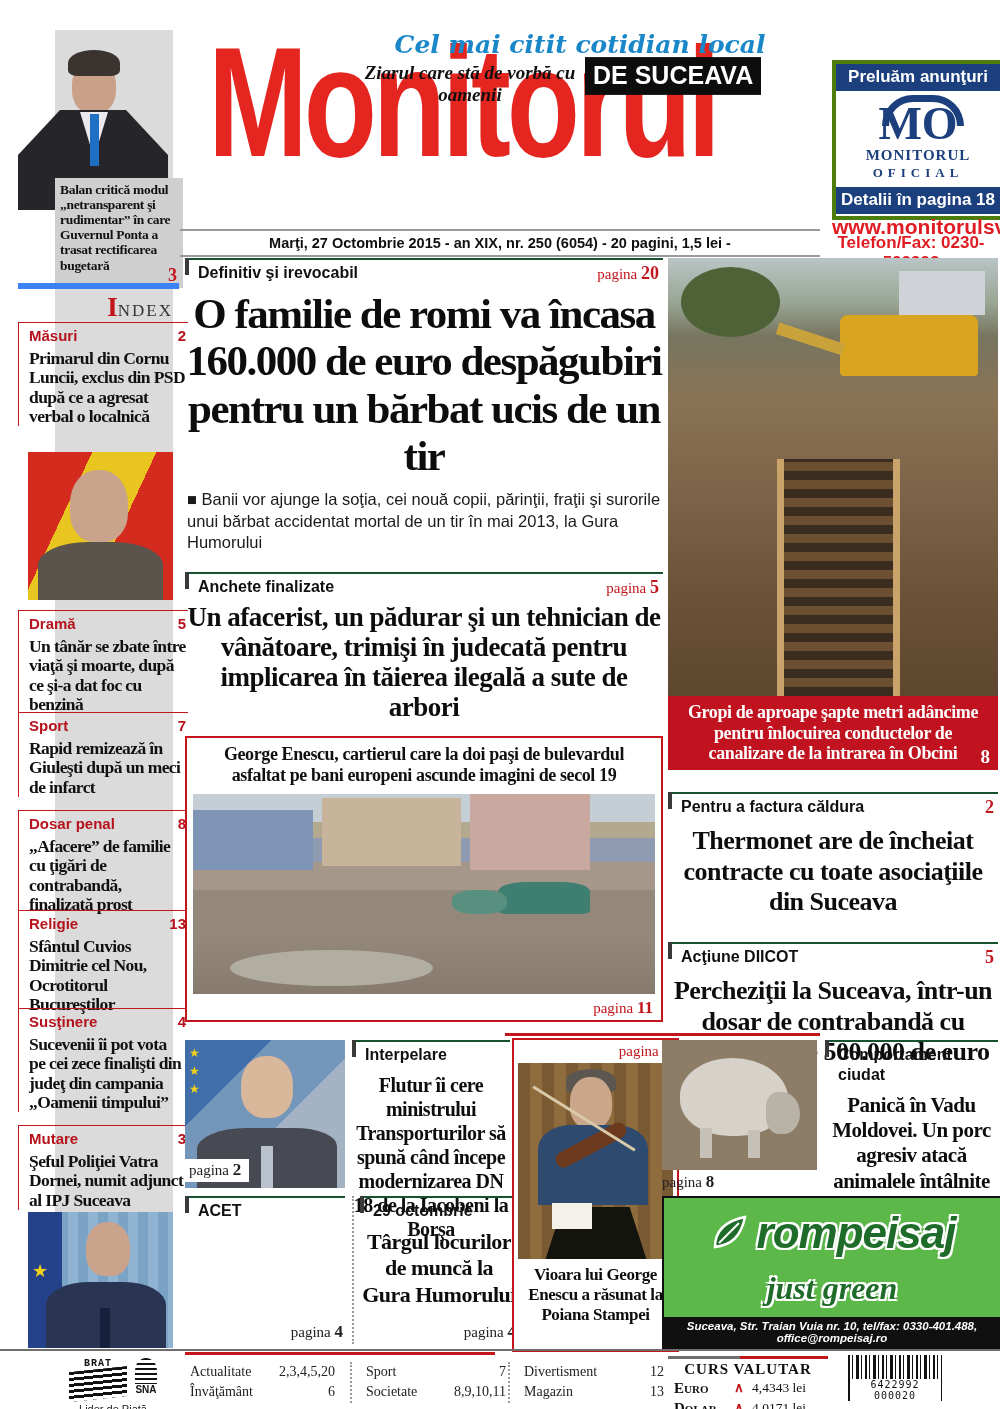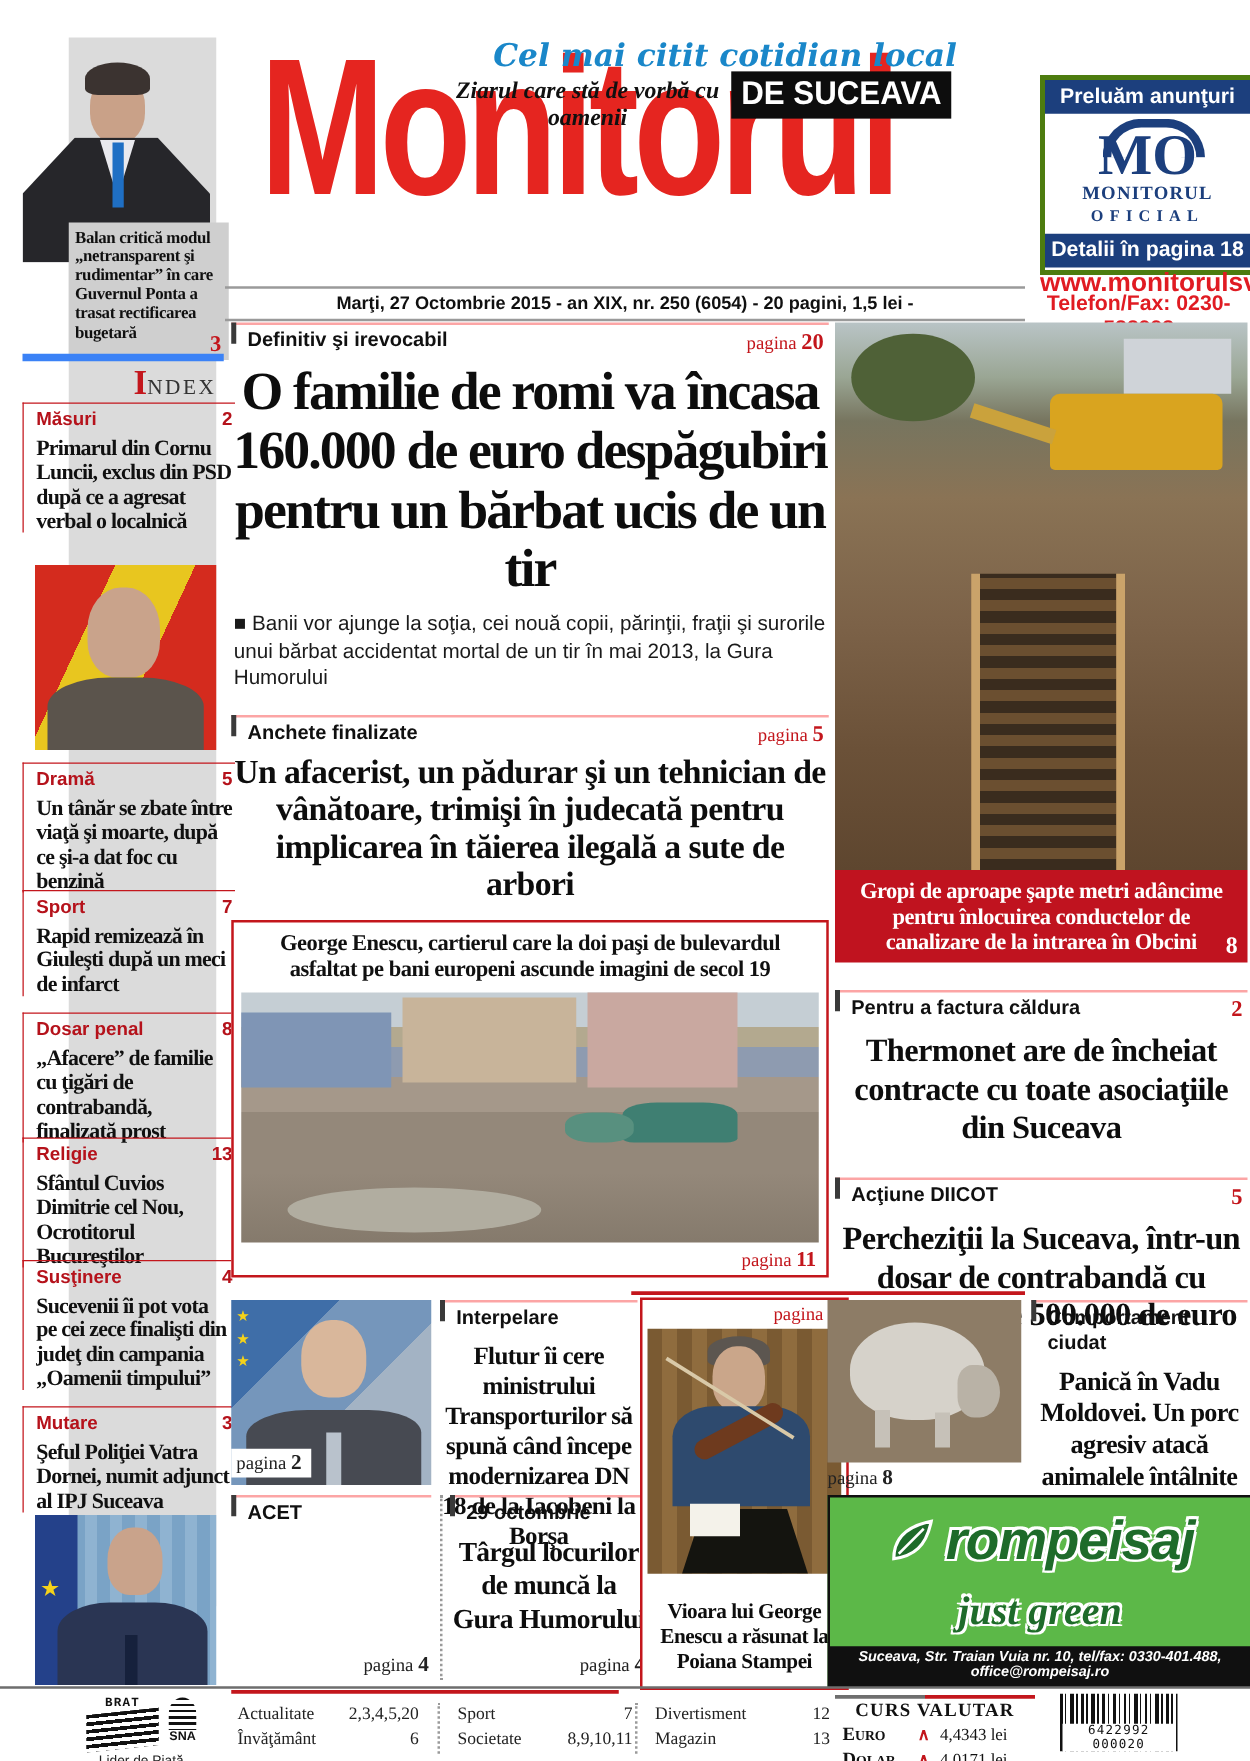--- a/index.html
+++ b/index.html
@@ -1,19 +1,19 @@
 <!DOCTYPE html>
 <html><head>
 <meta charset="utf-8">
 <style>
   html,body{margin:0;padding:0;background:#f2f2f2;}
   .page{position:relative;width:1000px;height:1409px;background:#fff;overflow:hidden;
         font-family:"Liberation Sans",sans-serif;color:#111;}
   
-  .krow{position:relative;border-top:2px solid #fca5a5;display:flex;justify-content:space-between;
+  .krow{position:relative;border-top:2px solid #14532d;display:flex;justify-content:space-between;
         align-items:flex-start;padding:3px 4px 0 13px;}
   .krow::before{content:"";position:absolute;left:0;top:-2px;width:4px;height:17px;background:#3a3a3a;}
   .klabel{font-weight:bold;font-size:16px;line-height:1.25;color:#101010;}
   .kpage{font-family:"Liberation Serif",serif;color:#c3161c;white-space:nowrap;font-size:15px;}
   .kpage b{font-size:18px;}
   .serif{font-family:"Liberation Serif",serif;font-weight:bold;letter-spacing:-0.5px;}
   .pagenote{font-family:"Liberation Serif",serif;color:#222;font-size:15px;}
   .pagenote b{font-size:17px;}
   .rednote{color:#c3161c;}
   
@@ -132,21 +132,21 @@
   .violin-photo{position:relative;margin:0 4px;height:196px;
       background:repeating-linear-gradient(90deg,#7a5a32 0 12px,#8f6c3e 12px 24px);}
   .violin-photo .head{position:absolute;left:52px;top:14px;width:42px;height:52px;background:#caa68a;border-radius:46% 46% 42% 42%;}
   .violin-photo .hair{position:absolute;left:48px;top:6px;width:50px;height:24px;background:#5c5650;border-radius:50% 50% 20% 20%;}
   .violin-photo .shirt{position:absolute;left:20px;top:62px;width:110px;height:80px;background:#2e4a6e;border-radius:30% 30% 0 0;}
   .violin-photo .fiddle{position:absolute;left:34px;top:74px;width:78px;height:16px;background:#6e3a1e;transform:rotate(-28deg);border-radius:8px;}
   .violin-photo .bow{position:absolute;left:6px;top:54px;width:120px;height:3px;background:#d9c9a8;transform:rotate(32deg);}
   .violin-photo .stand{position:absolute;left:18px;bottom:0;width:120px;height:52px;background:#14140f;clip-path:polygon(8% 100%,22% 0,78% 0,92% 100%);}
   .violin-photo .sheet{position:absolute;left:34px;bottom:30px;width:40px;height:26px;background:#f4f2ea;}
   .violin-caption{font-family:"Liberation Serif",serif;font-weight:bold;font-size:17px;line-height:1.18;
-      text-align:center;color:#0d0d0d;padding:20px 4px;letter-spacing:-0.4px;}
+      text-align:center;color:#0d0d0d;padding:6px 4px;letter-spacing:-0.4px;}
   .pig{position:absolute;left:662px;top:1040px;width:155px;height:130px;background:#8d7c66;}
   .pig .body{position:absolute;left:18px;top:18px;width:108px;height:78px;background:#d6d2ca;border-radius:48% 52% 46% 46%;}
   .pig .headp{position:absolute;left:104px;top:52px;width:34px;height:42px;background:#b9b2a6;border-radius:40% 60% 55% 45%;}
   .pig .leg1{position:absolute;left:38px;top:88px;width:12px;height:30px;background:#c6c1b8;}
   .pig .leg2{position:absolute;left:86px;top:90px;width:12px;height:28px;background:#c6c1b8;}
   .pig-page{position:absolute;left:662px;top:1172px;}
   .porc{position:absolute;left:825px;top:1040px;width:173px;}
   .greenad{position:absolute;left:662px;top:1196px;width:336px;height:150px;border:2px solid #101010;background:#5cb848;}
   .brandrow{display:flex;align-items:center;justify-content:center;margin-top:10px;}
   .leaf{width:40px;height:40px;margin-right:8px;}

